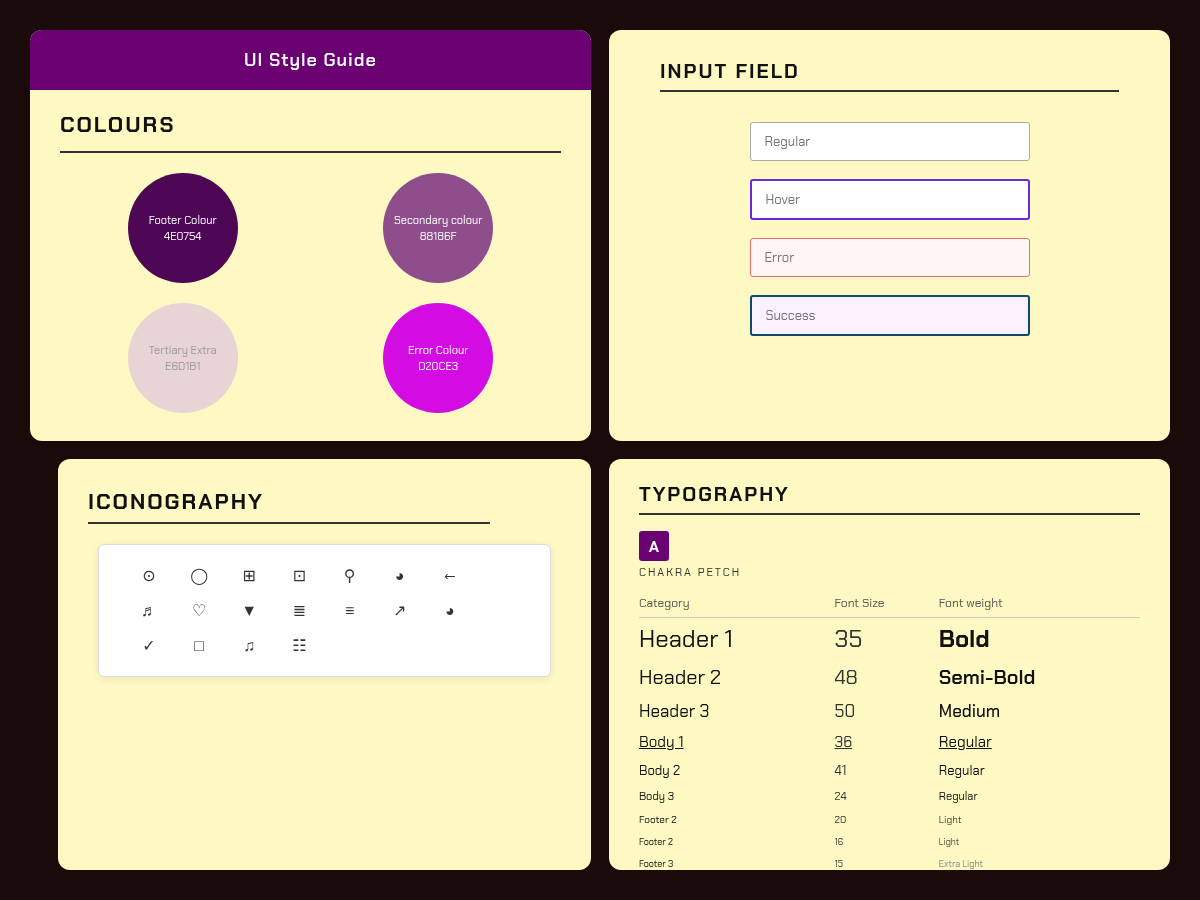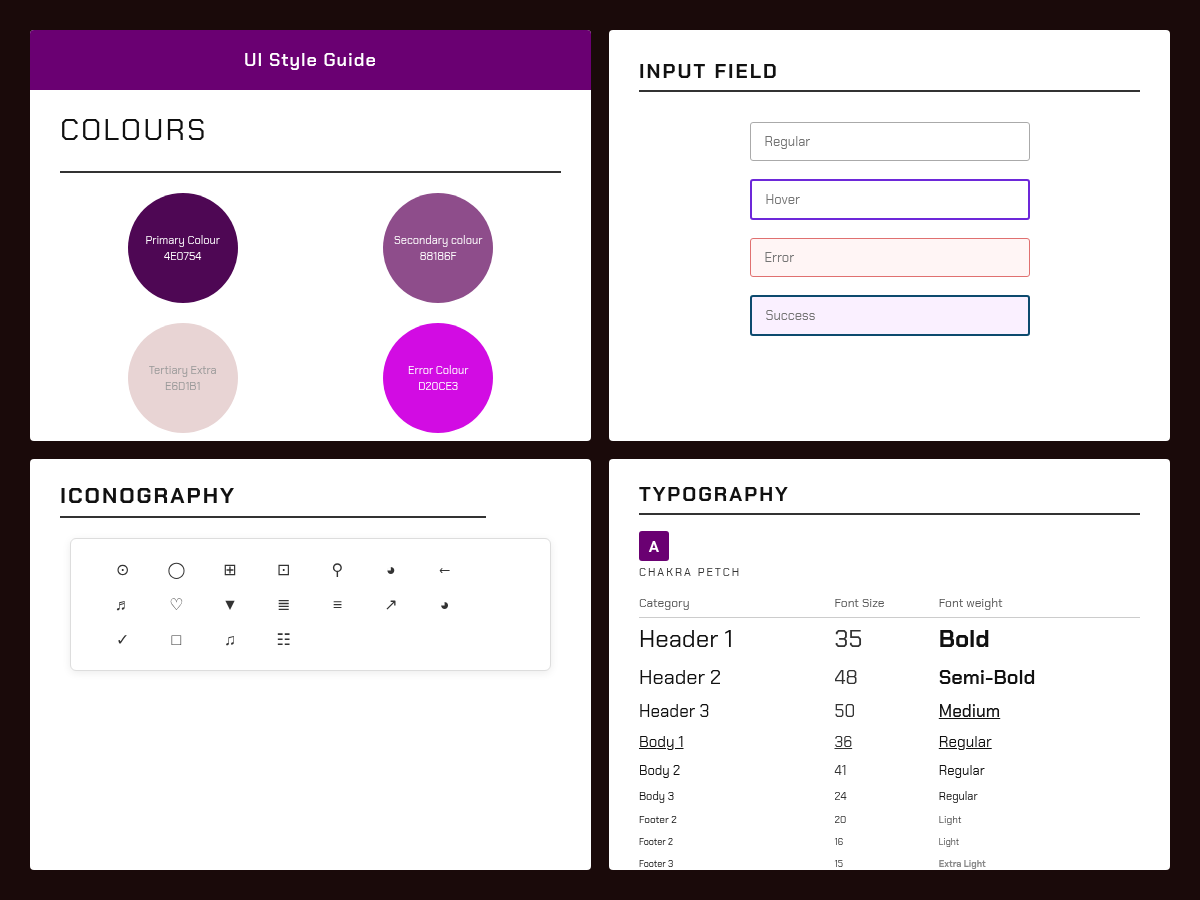--- a/index.html
+++ b/index.html
@@ -11,22 +11,22 @@
       display: grid;
       grid-template-columns: 1fr 1fr;
       grid-template-rows: 1fr 1fr;
       gap: 18px;
       padding: 30px;
       font-family: 'Chakra Petch', 'Segoe UI', Arial, sans-serif;
       overflow: hidden;
     }
 
     .panel {
-      background: #ffffff;
-      border-radius: 4px;
+      background: #fef9c3;
+      border-radius: 12px;
       overflow: hidden;
     }
 
     
     #panel-colours {
       display: flex;
       flex-direction: column;
     }
 
     .colours-header {
@@ -41,24 +41,24 @@
       font-weight: 600;
       letter-spacing: 1px;
     }
 
     .colours-body {
       padding: 20px 30px 20px;
       flex: 1;
     }
 
     .colours-title {
-      font-size: 30px;
-      font-weight: 400;
+      font-size: 22px;
+      font-weight: 700;
       letter-spacing: 2px;
-      margin-bottom: 22px;
+      margin-bottom: 12px;
       color: #111;
     }
 
     .colours-divider {
       border: none;
       border-top: 2px solid #333;
       margin-bottom: 20px;
       width: 100%;
     }
 
@@ -86,21 +86,21 @@
       text-align: center;
       line-height: 1.5;
     }
 
     .colour-circle.tertiary {
       color: #999;
     }
 
     
     #panel-input {
-      padding: 28px 30px;
+      padding: 28px 51px;
     }
 
     .input-title {
       font-size: 20px;
       font-weight: 700;
       letter-spacing: 2px;
       color: #111;
       margin-bottom: 6px;
     }
 
@@ -143,21 +143,22 @@
     }
 
     .input-success {
       border: 2px solid #0c4a6e;
       color: #555;
       background: #faf0ff;
     }
 
     
     #panel-iconography {
-      padding: 22px 30px;
+      padding: 28px 30px;
+      margin-left: 28px;
     }
 
     .icon-title {
       font-size: 22px;
       font-weight: 700;
       letter-spacing: 2px;
       color: #111;
       margin-bottom: 6px;
     }
 
@@ -264,55 +265,55 @@
     }
 
     
     .row-h1 td { font-size: 24px; }
     .row-h1 .typo-weight { font-weight: 700; }
 
     .row-h2 td { font-size: 20px; }
     .row-h2 .typo-weight { font-weight: 600; }
 
     .row-h3 td { font-size: 17px; }
-    .row-h3 .typo-weight { font-weight: 500; text-decoration: underline; }
+    .row-h3 .typo-weight { font-weight: 500; }
 
     .row-b1 td { font-size: 15px; text-decoration: underline; }
     .row-b1 .typo-weight { font-weight: 400; }
 
     .row-b2 td { font-size: 13px; }
     .row-b2 .typo-weight { font-weight: 400; }
 
     .row-b3 td { font-size: 11px; }
     .row-b3 .typo-weight { font-weight: 400; }
 
     .row-f1 td { font-size: 10px; }
     .row-f1 .typo-weight { font-weight: 300; }
 
     .row-f2 td { font-size: 9px; }
     .row-f2 .typo-weight { font-weight: 300; }
 
     .row-f3 td { font-size: 9px; }
-    .row-f3 .typo-weight { font-weight: 700; color: #888; }
+    .row-f3 .typo-weight { font-weight: 400; color: #888; }
   </style>
 </head>
 <body>
 
 <div class="panel" id="panel-colours">
   <div class="colours-header">
     <h1>UI Style Guide</h1>
   </div>
   <div class="colours-body">
     <div class="colours-title">COLOURS</div>
     <hr class="colours-divider">
     <div class="colours-grid">
 
       <div class="colour-item">
         <div class="colour-circle" style="background:#4E0754;">
-          <span>Primary Colour</span>
+          <span>Footer Colour</span>
           <span>4E0754</span>
         </div>
       </div>
 
       <div class="colour-item">
         <div class="colour-circle" style="background:#8e4d8b;">
           <span>Secondary colour</span>
           <span>88186F</span>
         </div>
       </div>

